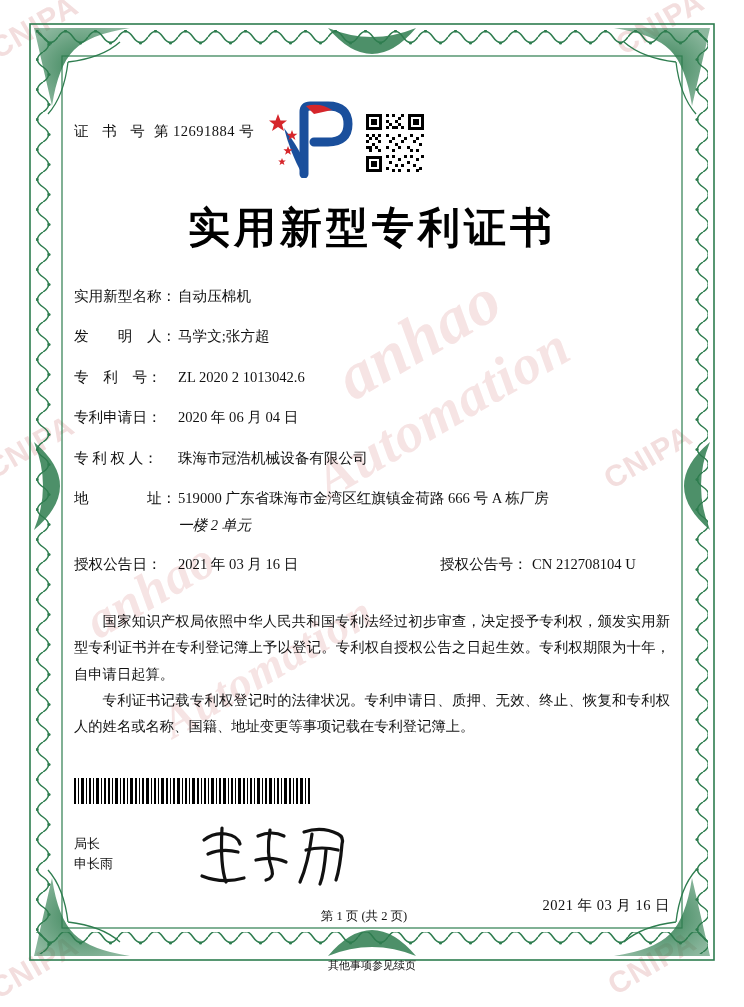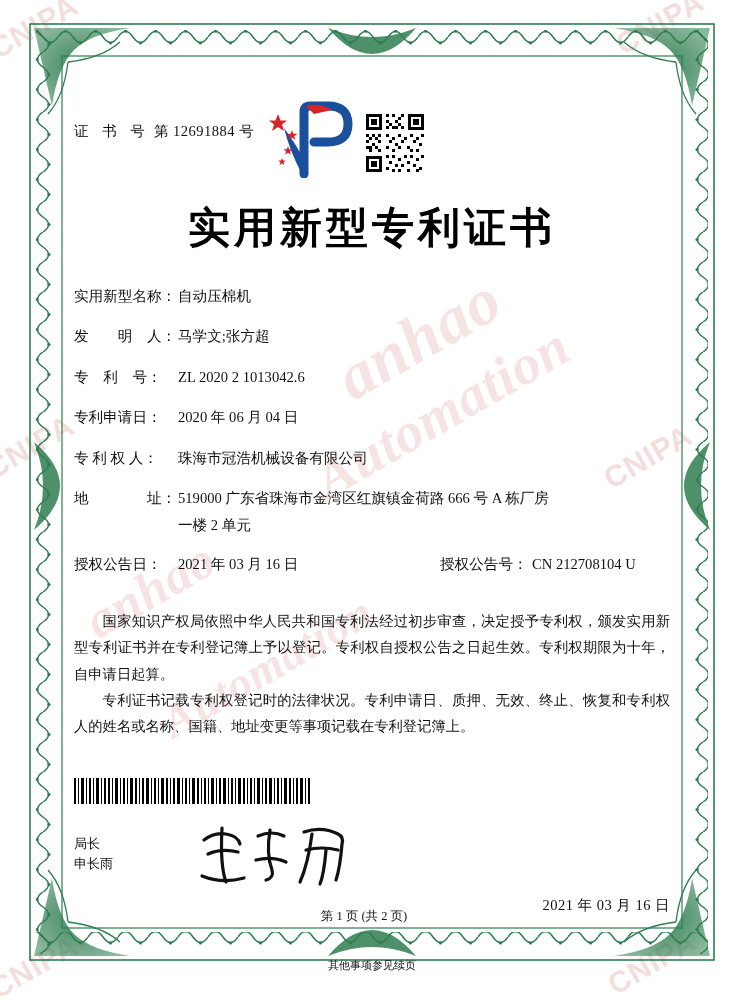--- a/index.html
+++ b/index.html
@@ -119,20 +119,21 @@
   .field .v { flex: 1; }
 
   .field.two .v1 { width: 262px; flex: 0 0 262px; }
   .field.two .k2 { width: 92px; flex: 0 0 92px; white-space: nowrap; }
 
   .addr-second {
     margin-left: 104px;
     font-size: 14.6px;
     margin-top: -12px;
     margin-bottom: 18.5px;
+    font-style: italic;
   }
 
   .para {
     font-size: 14.3px;
     line-height: 1.85;
     text-indent: 2em;
     margin: 0 0 0 0;
     text-align: justify;
   }
   .para.first { margin-top: 32px; }

